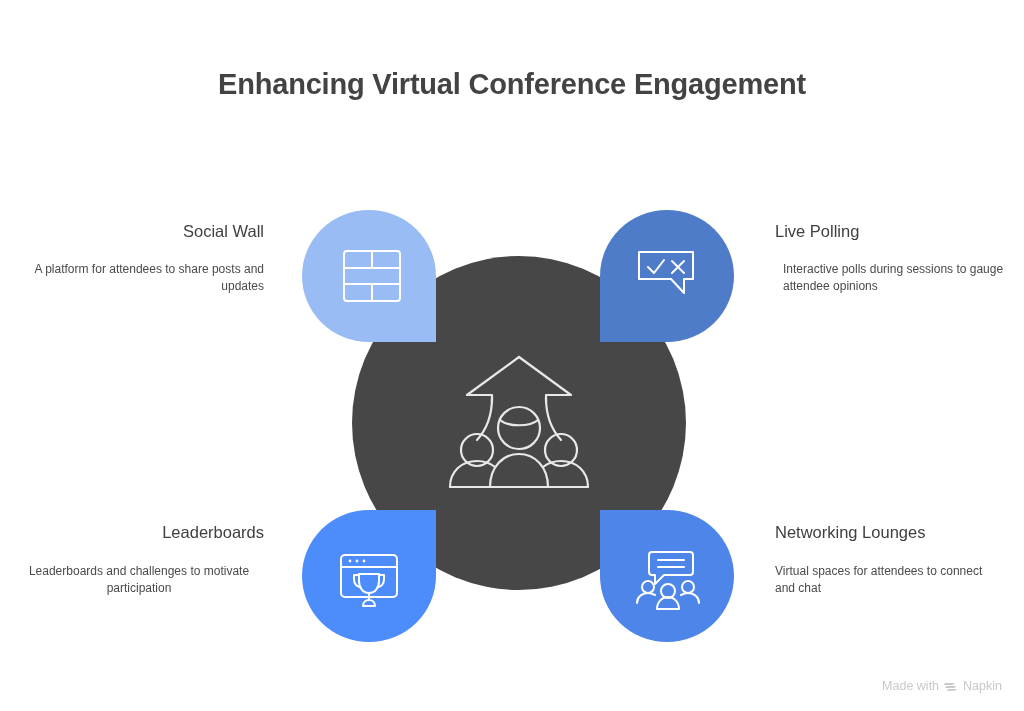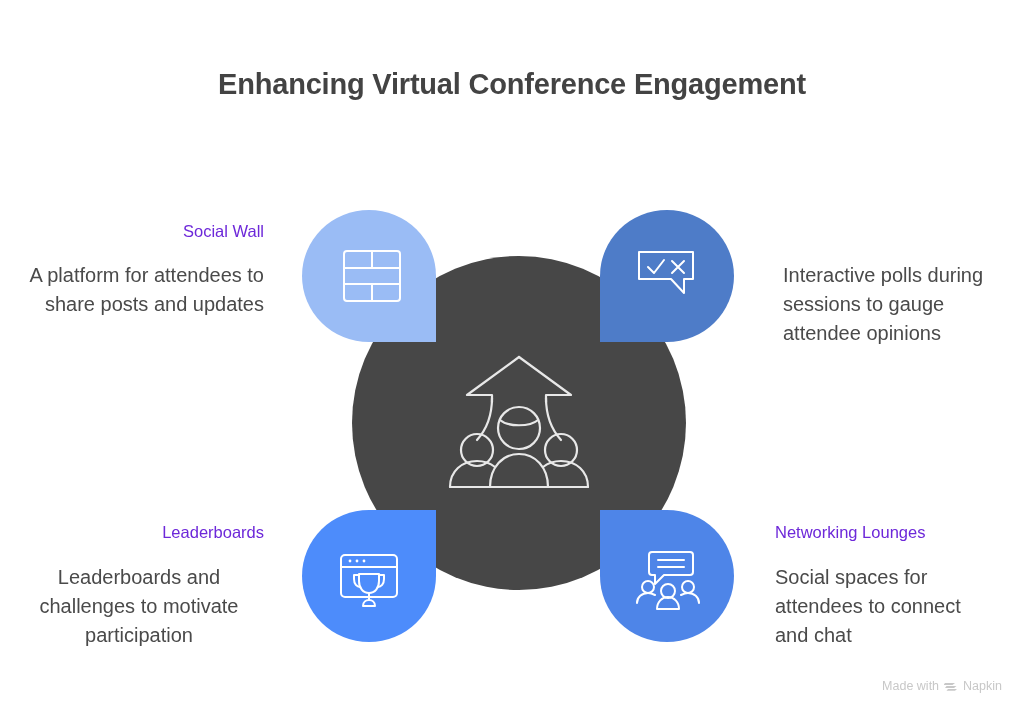--- a/index.html
+++ b/index.html
@@ -84,26 +84,26 @@
 
   #node-tl .node-icon { left: 52%; top: 50%; }
   #node-tr .node-icon { left: 49%; top: 48%; }
   #node-bl .node-icon { left: 50%; top: 52%; }
   #node-br .node-icon { left: 51%; top: 52%; }
 
   
   .label {
     position: absolute;
     font-size: 16.5px;
-    color: #6d28d9;
+    color: #404040;
     line-height: 1.22;
   }
   .desc {
     position: absolute;
-    font-size: 20px;
+    font-size: 12px;
     color: #4a4a4a;
     line-height: 1.45;
   }
   .txt-left  { text-align: right; }
   .txt-right { text-align: left; }
 
   #label-tl { right: 760px; top: 221px; width: 250px; }
   #desc-tl  { right: 760px; top: 261px; width: 250px; }
   #label-bl { right: 760px; top: 522px; width: 250px; }
   #desc-bl  { right: 760px; top: 563px; width: 250px; text-align: center; }
@@ -179,20 +179,21 @@
   <div class="node" id="node-tr">
     <div class="node-shape" style="background: rgb(78, 124, 200);"></div>
     <div class="node-icon">
       <svg viewBox="0 0 66 66" width="66" height="66" fill="none" stroke="#ffffff" stroke-width="2" stroke-linecap="round" stroke-linejoin="round">
         <path d="M6 12 h54 v27 h-9 v14 l-13 -14 h-32 z"></path>
         <path d="M15 27 l6 6 l10 -13"></path>
         <path d="M39 21 l12 12 M51 21 l-12 12"></path>
       </svg>
     </div>
   </div>
+  <div class="label txt-right" id="label-tr">Live Polling</div>
   <div class="desc txt-right" id="desc-tr">Interactive polls during sessions to gauge attendee opinions</div>
 
   <div class="node" id="node-bl">
     <div class="node-shape" style="background: rgb(77, 140, 251);"></div>
     <div class="node-icon">
       <svg viewBox="0 0 66 66" width="66" height="66" fill="none" stroke="#ffffff" stroke-width="2" stroke-linecap="round" stroke-linejoin="round">
         <rect x="5" y="9" width="56" height="42" rx="4"></rect>
         <line x1="5" y1="21" x2="61" y2="21"></line>
         <circle cx="14" cy="15" r="1.4" fill="#ffffff" stroke="none"></circle>
         <circle cx="21" cy="15" r="1.4" fill="#ffffff" stroke="none"></circle>
@@ -218,21 +219,21 @@
         <circle cx="33" cy="45" r="7"></circle>
         <path d="M22 63 c0 -7 5 -12 11 -12 c6 0 11 5 11 12 z"></path>
         <circle cx="13" cy="41" r="6"></circle>
         <path d="M2 57 c0 -6 5 -10 11 -10 c3 0 5 1 7 2"></path>
         <circle cx="53" cy="41" r="6"></circle>
         <path d="M64 57 c0 -6 -5 -10 -11 -10 c-3 0 -5 1 -7 2"></path>
       </svg>
     </div>
   </div>
   <div class="label txt-right" id="label-br">Networking Lounges</div>
-  <div class="desc txt-right" id="desc-br">Social spaces for attendees to connect and chat</div>
+  <div class="desc txt-right" id="desc-br">Virtual spaces for attendees to connect and chat</div>
 
   <div class="watermark">
     <span>Made with</span>
     <span class="wm-mark">
       <svg viewBox="0 0 14 14" width="14" height="14" fill="#c8c8c8">
         <path d="M1 4 L11 4 L8.5 6 L-0.5 6 Z"></path>
         <path d="M2.5 7 L12.5 7 L10 9 L1 9 Z"></path>
         <path d="M4 10 L13 10 L11 11.7 L2.5 11.7 Z"></path>
       </svg>
     </span>

